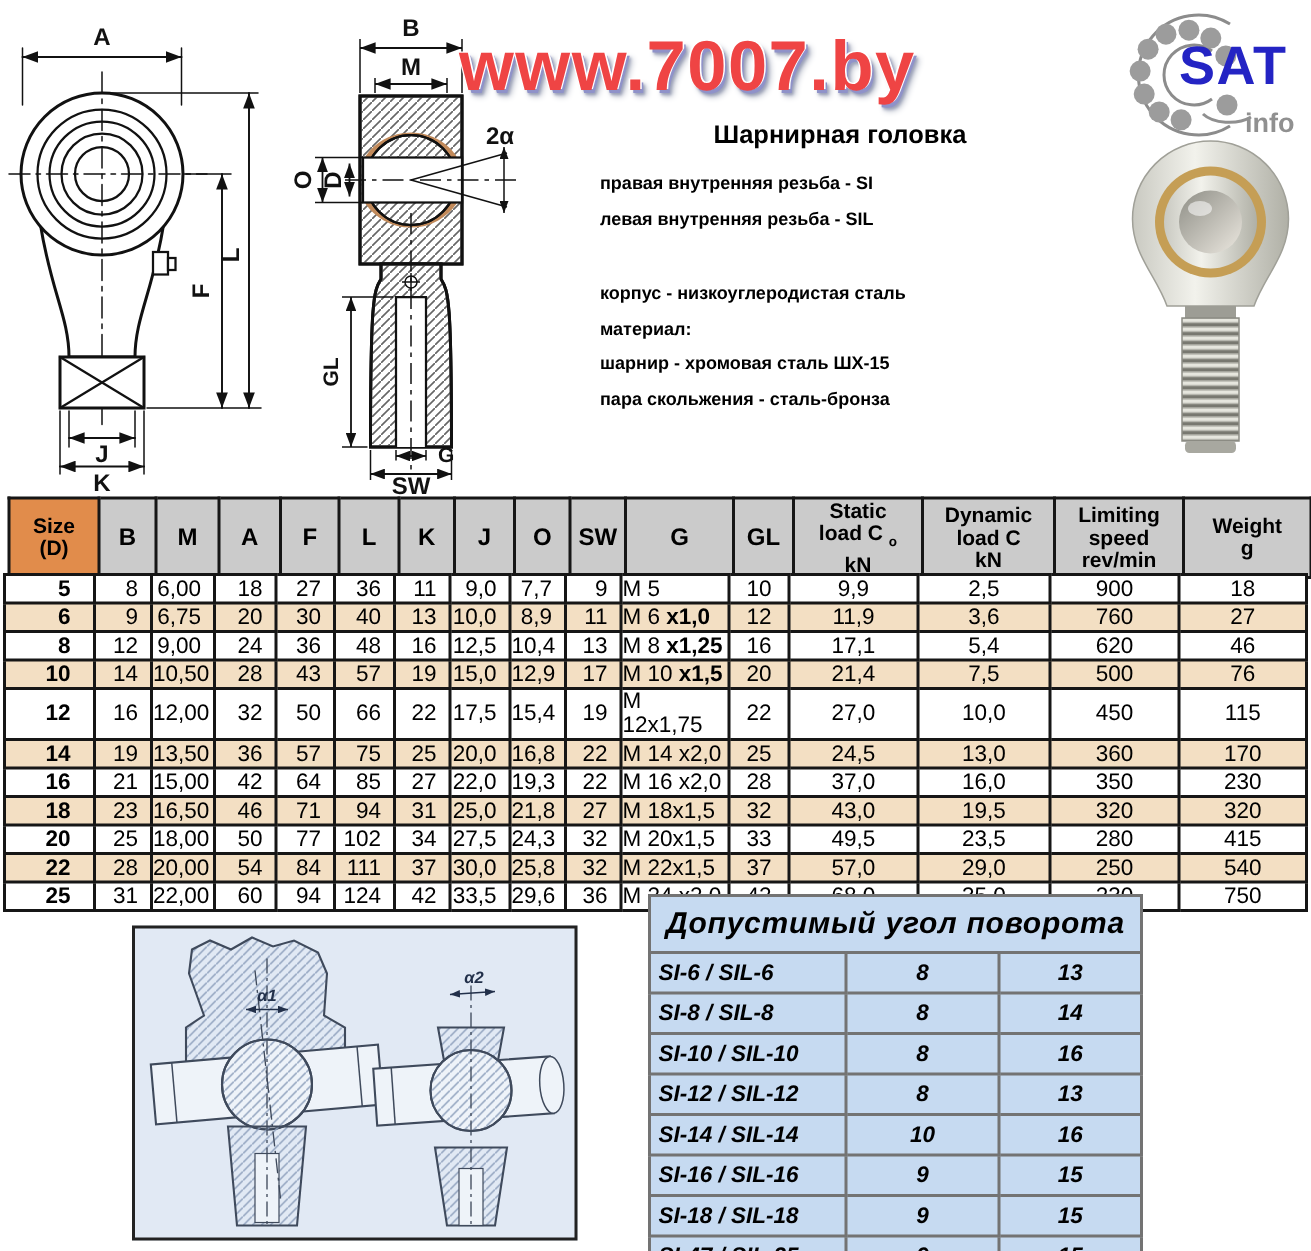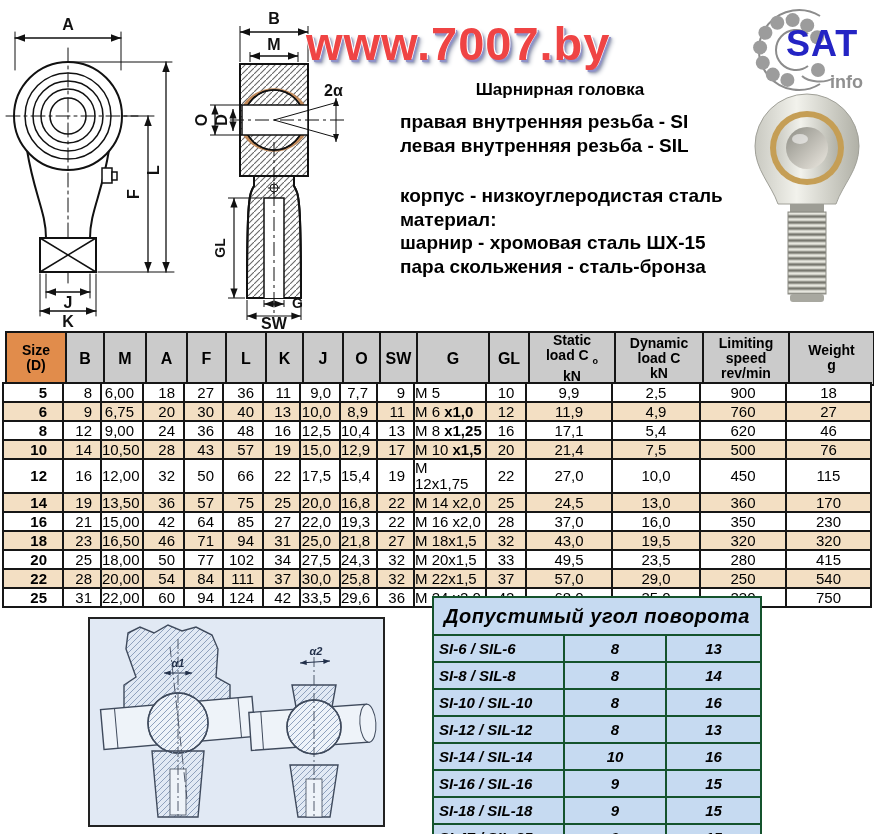--- a/index.html
+++ b/index.html
@@ -5,21 +5,21 @@
   html,body{margin:0;padding:0;background:#fff;}
   .page{position:relative;width:874px;height:834px;background:#fff;overflow:hidden;
         font-family:"Liberation Sans",sans-serif;color:#000;}
 
   
   .site-logo{position:absolute;left:306px;top:16px;font-size:47px;font-weight:bold;
     letter-spacing:1px;color:#ef4444;white-space:nowrap;
     text-shadow:-1px -1px 0 #ffffff,1px -1px 0 #ffffff,2px 2px 0 #8f92c9,3px 3px 2px #9aa0b8,4px 4px 4px #b3b8c6;}
   .product-title{position:absolute;left:398px;top:80px;width:324px;text-align:center;
     font-size:17px;font-weight:bold;}
-  .spec-block{position:absolute;left:400px;font-size:19px;font-weight:bold;line-height:24px;white-space:nowrap;}
+  .spec-block{position:absolute;left:400px;font-size:12px;font-weight:bold;line-height:24px;white-space:nowrap;}
   .thread-block{top:110px;}
   .material-block{top:184px;line-height:23.5px;}
 
   
   table{border-collapse:collapse;table-layout:fixed;}
   #mt-head{position:absolute;left:5px;top:331px;width:868px;padding-left:40px;}
   #mt-head th{border:2px solid #161616;background:#cbcbcb;font-size:16px;font-weight:bold;
     text-align:center;vertical-align:middle;padding:0;height:43px;line-height:15px;}
   #mt-head th.h-size{background:#e18c4b;font-size:15px;}
   #mt-head th .l{display:block;font-size:14px;line-height:15px;}
@@ -29,21 +29,21 @@
   #mt-body tr.alt td{background:#f3dfc3;}
   #mt-body td.col-size{font-weight:bold;text-align:right;padding-right:15px;}
   #mt-body td.col-b,#mt-body td.col-m,#mt-body td.col-a,#mt-body td.col-f,#mt-body td.col-l,
   #mt-body td.col-k,#mt-body td.col-j,#mt-body td.col-o,#mt-body td.col-sw{text-align:right;padding-right:8px;}
   #mt-body td.col-g{text-align:left;padding-left:0;}
   #mt-body td.col-gl,#mt-body td.col-c0,#mt-body td.col-c,
   #mt-body td.col-speed,#mt-body td.col-weight{text-align:center;}
 
   
   #angle-table{position:absolute;left:432px;top:596px;width:328px;font-style:italic;}
-  #angle-table td{border:2px solid #14532d;background:#c6daf1;padding:4px;vertical-align:middle;}
+  #angle-table td{border:2px solid #737373;background:#c6daf1;padding:4px;vertical-align:middle;}
   #angle-table .at-title{height:28px;text-align:center;font-size:20px;font-weight:bold;letter-spacing:.5px;}
   #angle-table .at-h{height:24px;text-align:center;font-size:16px;}
   #angle-table .at-h-model{font-size:15px;font-weight:normal;}
   #angle-table .at-model{height:15.5px;font-size:15px;font-weight:bold;text-align:left;padding-left:5px;}
   #angle-table .at-val{font-size:15px;font-weight:bold;text-align:center;}
 
   
   .angle-box{position:absolute;left:88px;top:617px;width:293px;height:206px;
     background:#e1e9f4;border:2px solid #222;}
 
@@ -330,21 +330,21 @@
           <td class="col-a">20</td>
           <td class="col-f">30</td>
           <td class="col-l">40</td>
           <td class="col-k">13</td>
           <td class="col-j">10,0</td>
           <td class="col-o">8,9</td>
           <td class="col-sw">11</td>
           <td class="col-g">M 6 <b>x1,0</b></td>
           <td class="col-gl">12</td>
           <td class="col-c0">11,9</td>
-          <td class="col-c">4,9</td>
+          <td class="col-c">3,6</td>
           <td class="col-speed">760</td>
           <td class="col-weight">27</td>
         </tr>
         <tr>
           <td class="col-size">8</td>
           <td class="col-b">12</td>
           <td class="col-m">9,00</td>
           <td class="col-a">24</td>
           <td class="col-f">36</td>
           <td class="col-l">48</td>

